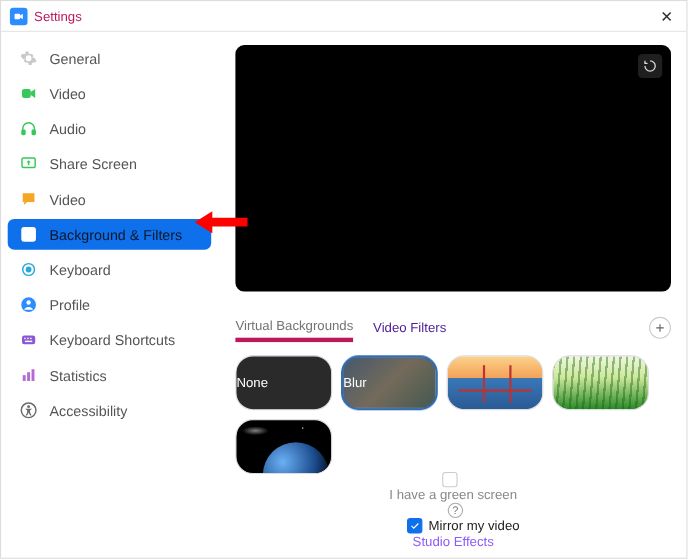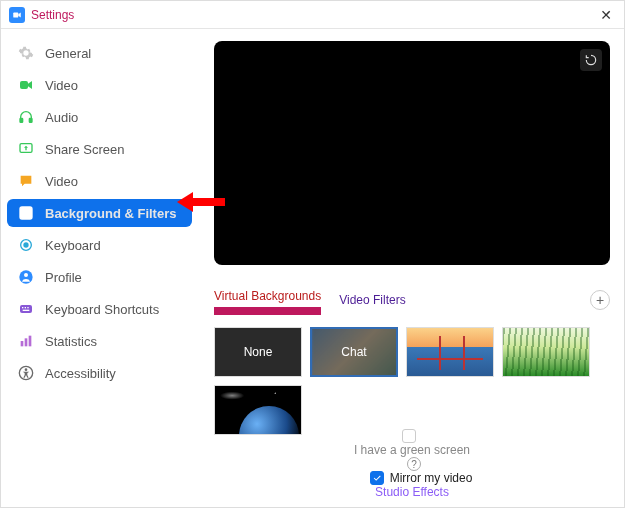--- a/index.html
+++ b/index.html
@@ -8,35 +8,35 @@
   .titlebar .app-icon { width: 16px; height: 16px; background: #2d8cff; border-radius: 3px; display: flex; align-items: center; justify-content: center; margin-right: 6px; }
   .titlebar .app-icon svg { width: 10px; height: 10px; fill: #fff; }
   .titlebar .title { font-size: 12px; color: #be185d; }
   .titlebar .spacer { flex: 1; }
   .titlebar .close { font-size: 14px; color: #333; cursor: pointer; padding: 0 4px; }
   .main { display: flex; height: calc(100% - 28px); }
   .sidebar { width: 195px; padding: 10px 4px 10px 6px; }
   .sb-item { display: flex; align-items: center; height: 28px; padding: 0 10px; border-radius: 6px; color: #555; cursor: pointer; margin-bottom: 4px; position: relative; }
   .sb-item .icon { width: 18px; height: 18px; display: flex; align-items: center; justify-content: center; margin-right: 10px; }
   .sb-item .icon svg { width: 16px; height: 16px; }
-  .sb-item.active { background: #0e71eb; color: #e5e5e5; font-weight: 700; }
+  .sb-item.active { background: #0e71eb; color: #0f172a; font-weight: 400; }
   .sb-item.active .icon svg { fill: #fff !important; }
   .sb-item.active .icon svg path, .sb-item.active .icon svg circle, .sb-item.active .icon svg rect { fill: #fff !important; stroke: #fff !important; }
   .arrow { position: absolute; left: 175px; top: 188px; pointer-events: none; }
   .content { flex: 1; padding: 12px 14px 8px 18px; display: flex; flex-direction: column; position: relative; }
   .preview { background: #000; border-radius: 8px; height: 224px; position: relative; }
   .preview .rot { position: absolute; top: 8px; right: 8px; width: 22px; height: 22px; border-radius: 4px; background: rgba(255,255,255,0.12); display:flex; align-items:center; justify-content:center; }
   .preview .rot svg { width:14px; height:14px; stroke:#ddd; fill:none; }
   .tabs { display: flex; align-items: center; margin-top: 20px; }
   .tab { font-size: 12px; color: #4c1d95; padding: 4px 0; margin-right: 18px; cursor: pointer; }
-  .tab.sel { color: #b91c1c; border-bottom: 8px solid #be185d; }
+  .tab.sel { color: #737373; border-bottom: 4px solid #be185d; }
   .tabs .sp { flex:1; }
   .add { width: 20px; height:20px; border:1px solid #ccc; border-radius:50%; display:flex; align-items:center; justify-content:center; font-size:14px; color:#666; cursor:pointer; }
   .thumbs { display:flex; flex-wrap:wrap; gap:8px; margin-top:12px; }
-  .thumb { width:88px; height:50px; border-radius:0; border:1px solid #ddd; display:flex; align-items:center; justify-content:center; color:#fff; font-size:12px; cursor:pointer; overflow:hidden; position:relative; }
+  .thumb { width:88px; height:50px; border-radius:16px; border:1px solid #ddd; display:flex; align-items:center; justify-content:flex-start; color:#fff; font-size:12px; cursor:pointer; overflow:hidden; position:relative; }
   .thumb.none { background:#2a2a2a; }
   .thumb.blur { background: linear-gradient(135deg,#3b5b7a 0%, #7a6a50 50%, #3b5b4a 100%); filter: saturate(0.6); border:2px solid #0e71eb; }
   .thumb.blur::after { content:""; position:absolute; inset:0; backdrop-filter: blur(1px); }
   .thumb.bridge { background: linear-gradient(to bottom, #fbd28a 0%, #f5a25a 40%, #3a78b8 40%, #2a5a94 100%); position:relative; }
   .thumb.bridge::before { content:""; position:absolute; left:10px; right:10px; top:30px; height:2px; background:#b33; }
   .thumb.bridge::after { content:""; position:absolute; left:32px; top:8px; width:2px; height:34px; background:#b33; box-shadow: 24px 0 #b33; }
   .thumb.grass { background: linear-gradient(to bottom, #eef8dc 0%, #cde89a 40%, #2a8a28 100%); }
   .thumb.grass::before { content:""; position:absolute; inset:0; background: repeating-linear-gradient(95deg, rgba(20,90,20,0.4) 0 2px, transparent 2px 6px); }
   .thumb.earth { background:#000; position:relative; }
   .thumb.earth::before { content:""; position:absolute; left:24px; top:20px; width:60px; height:60px; border-radius:50%; background: radial-gradient(circle at 30% 30%, #6ab0f5 0%, #1a4a8a 50%, #000 80%); }
@@ -201,21 +201,21 @@
       <span class="tab">Video Filters</span>
       <span class="sp"></span>
       <span class="add">+</span>
     </div>
 
     <div class="thumbs">
       <div class="thumb none">
           <span>None</span>
         </div>
       <div class="thumb blur">
-          <span style="position:relative;z-index:1">Chat</span>
+          <span style="position:relative;z-index:1">Blur</span>
         </div>
       <div class="thumb bridge"></div>
       <div class="thumb grass"></div>
       <div class="thumb earth"></div>
     </div>
 
     <div class="footer">
       <span class="chk"></span>
       <span>I have a green screen</span>
       <span class="help">?</span>

